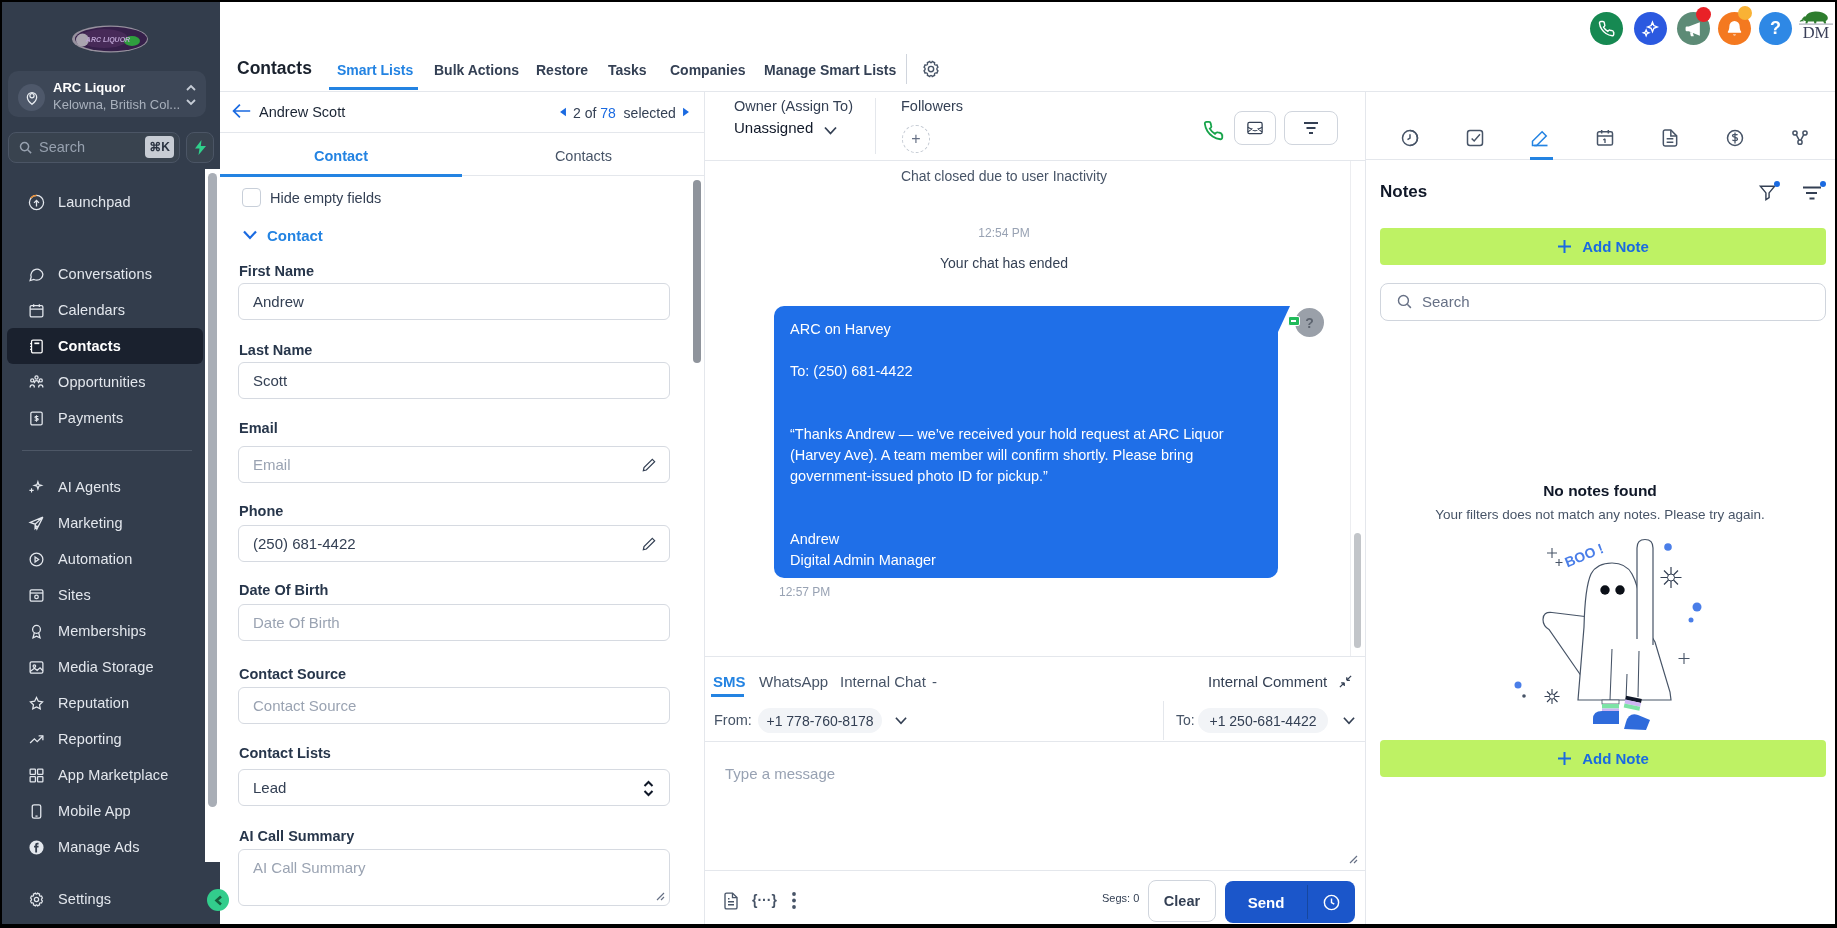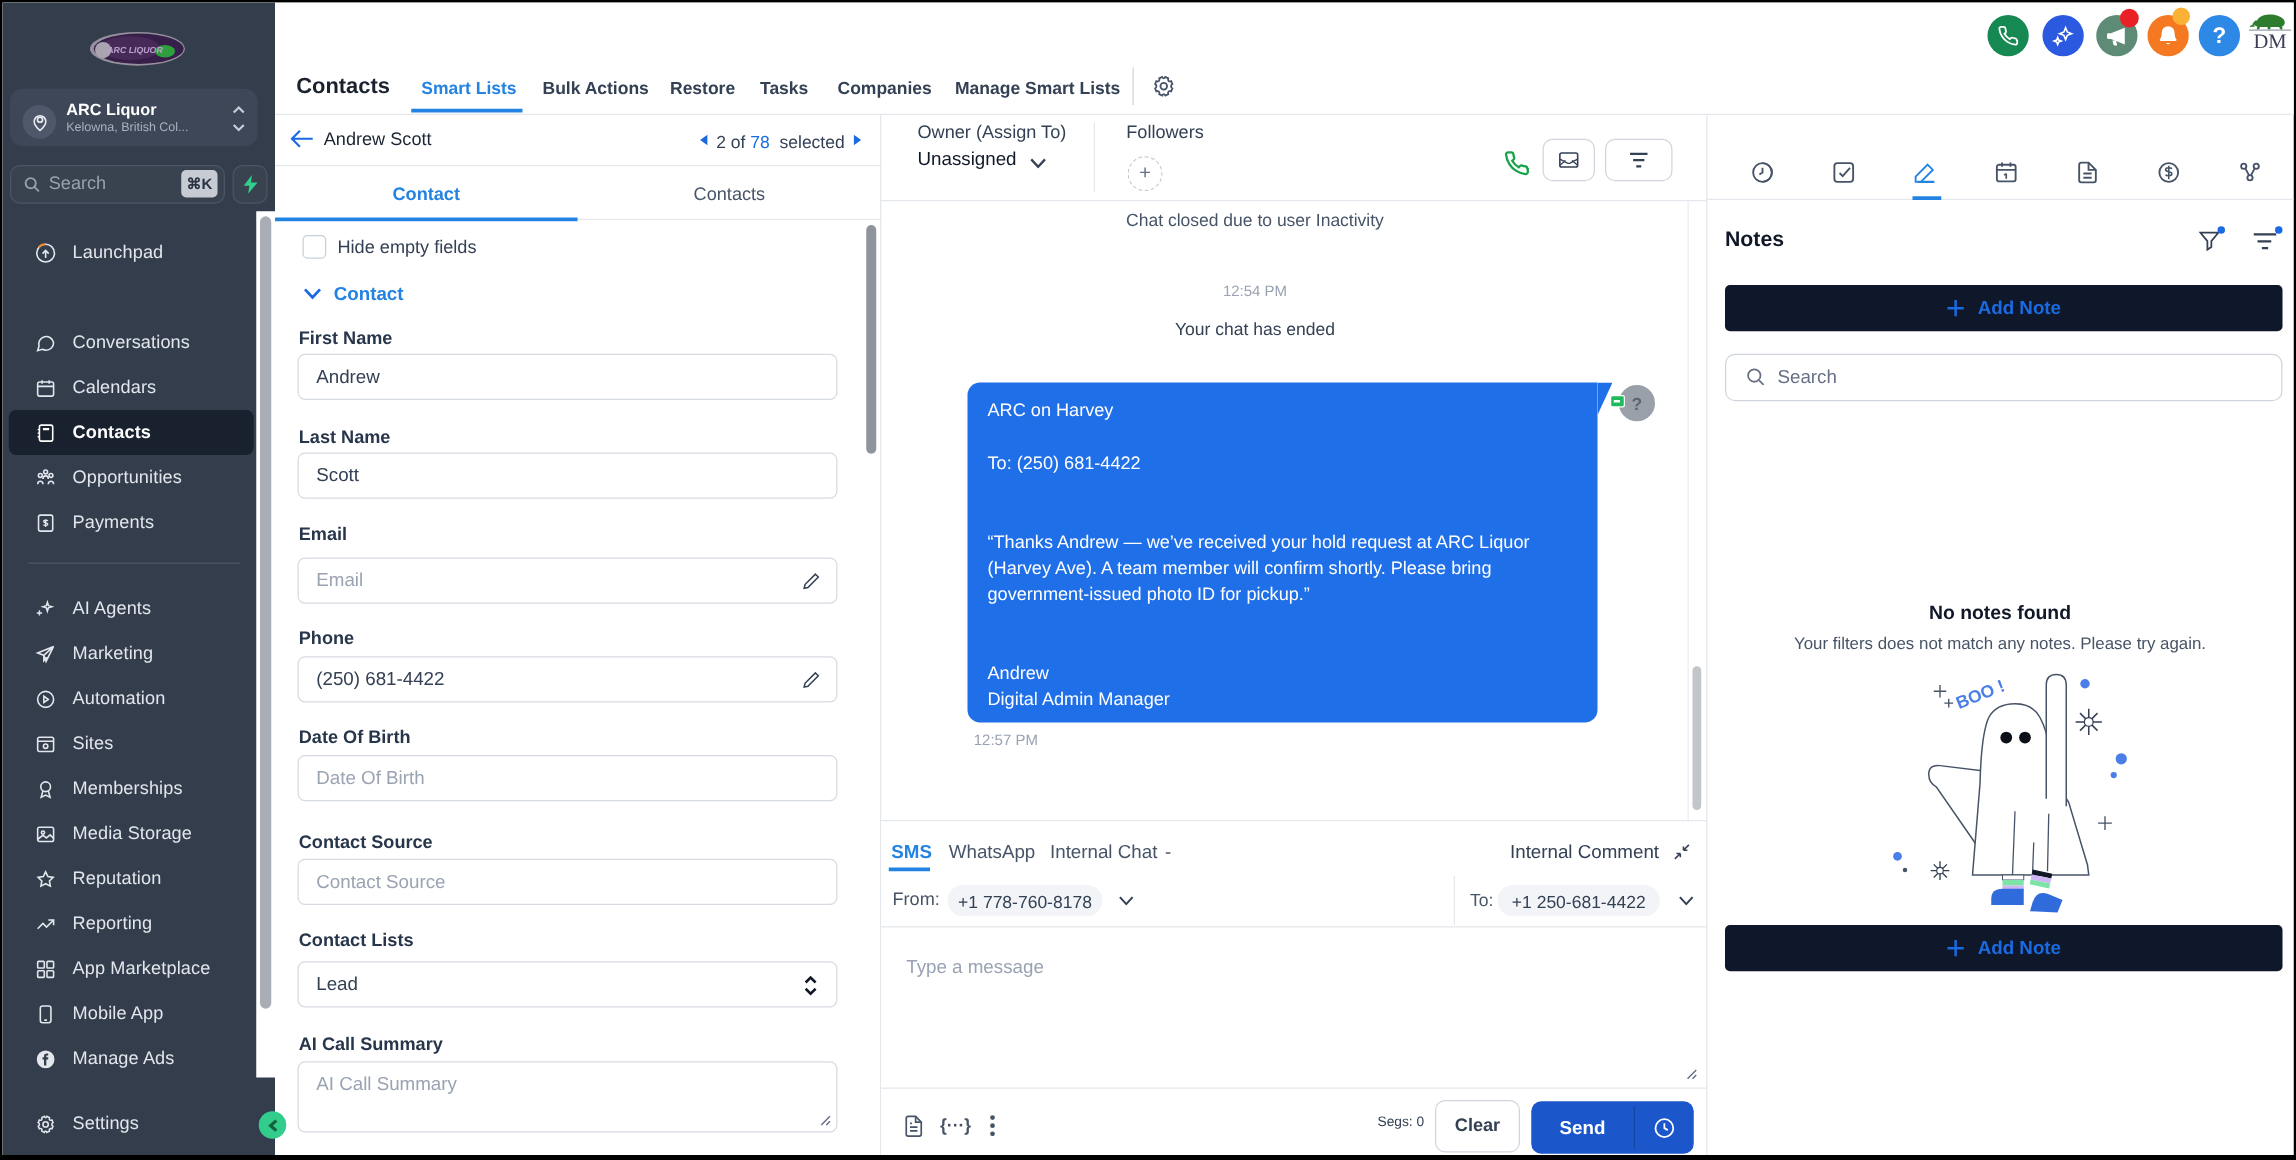--- a/index.html
+++ b/index.html
@@ -12,21 +12,21 @@
 .sb-item { position:absolute; left:5px; width:196px; height:36px; display:flex; align-items:center; color:#e3e7ed; font-size:14.5px; font-weight:500; letter-spacing:.1px; }
 .sb-item svg { margin-left:21px; margin-right:13px; flex:none; }
 .sb-item.active { background:#1a212e; border-radius:6px; color:#fff; font-weight:700; }
 
 .circ { position:absolute; top:10px; z-index:5; width:33px; height:33px; border-radius:50%; display:flex; align-items:center; justify-content:center; }
 .navtab { position:absolute; top:60px; font-size:14px; font-weight:600; color:#344054; }
 .field-label { position:absolute; left:237px; font-size:14.5px; font-weight:700; color:#27364b; }
 .field-input { position:absolute; left:236px; width:432px; height:37px; border:1px solid #d6dae1; border-radius:6px; background:#fff; font-size:15px; color:#344054; display:flex; align-items:center; padding-left:14px; }
 .placeholder { color:#9aa3b2; }
 .pencil { position:absolute; right:12px; top:50%; margin-top:-8px; }
-.addnote { position:absolute; left:1378px; width:446px; height:37px; background:#0f172a; border-radius:4px; display:flex; align-items:center; justify-content:center; color:#1a6ae1; font-size:15px; font-weight:700; }
+.addnote { position:absolute; left:1378px; width:446px; height:37px; background:#bef264; border-radius:4px; display:flex; align-items:center; justify-content:center; color:#1a6ae1; font-size:15px; font-weight:700; }
 .bluedot { position:absolute; width:6px; height:6px; border-radius:50%; background:#1a6ae1; }
 </style>
 </head>
 <body>
 <div id="app">
 
 <div id="sidebar">
 
   <svg class="abs" style="left:68px;top:22px" width="80" height="30" viewBox="0 0 80 30">
     <ellipse cx="40" cy="15" rx="38" ry="13.5" fill="#97919e"></ellipse>
@@ -38,21 +38,21 @@
   </svg>
 
   <div class="abs" style="left:6px;top:69px;width:198px;height:46px;background:#3d4757;border-radius:10px"></div>
   <div class="abs" style="left:16px;top:82px;width:27px;height:27px;border-radius:50%;background:#4e586a;display:flex;align-items:center;justify-content:center">
     <svg width="16" height="16" viewBox="0 0 24 24" fill="none" stroke="#e8ecf1" stroke-width="1.9">
           <circle cx="12" cy="8.6" r="3.1"></circle>
           <path d="M12 21.5c-4.4-3.6-7-7-7-10.7a7 7 0 0 1 14 0c0 3.7-2.6 7.1-7 10.7z"></path>
         </svg>
   </div>
   <div class="abs" style="left:51px;top:78px;font-size:13px;font-weight:700;color:#fff">ARC Liquor</div>
-  <div class="abs" style="left:51px;top:95px;font-size:10px;color:#a9b1bd">Kelowna, British Col...</div>
+  <div class="abs" style="left:51px;top:95px;font-size:13px;color:#a9b1bd">Kelowna, British Col...</div>
   <svg class="abs" style="left:183px;top:82px" width="12" height="22" viewBox="0 0 12 22" fill="none" stroke="#c6ccd6" stroke-width="1.8">
         <path d="M2 6 L6 2 L10 6"></path>
         <path d="M2 16 L6 20 L10 16"></path>
       </svg>
 
   <div class="abs" style="left:6px;top:130px;width:172px;height:31px;background:#39434f;border:1px solid #4b5565;border-radius:8px"></div>
   <svg class="abs" style="left:16px;top:138px" width="15" height="15" viewBox="0 0 24 24" fill="none" stroke="#97a1af" stroke-width="2.4">
         <circle cx="10.5" cy="10.5" r="6.5"></circle>
         <path d="M15.5 15.5 21 21"></path>
       </svg>

